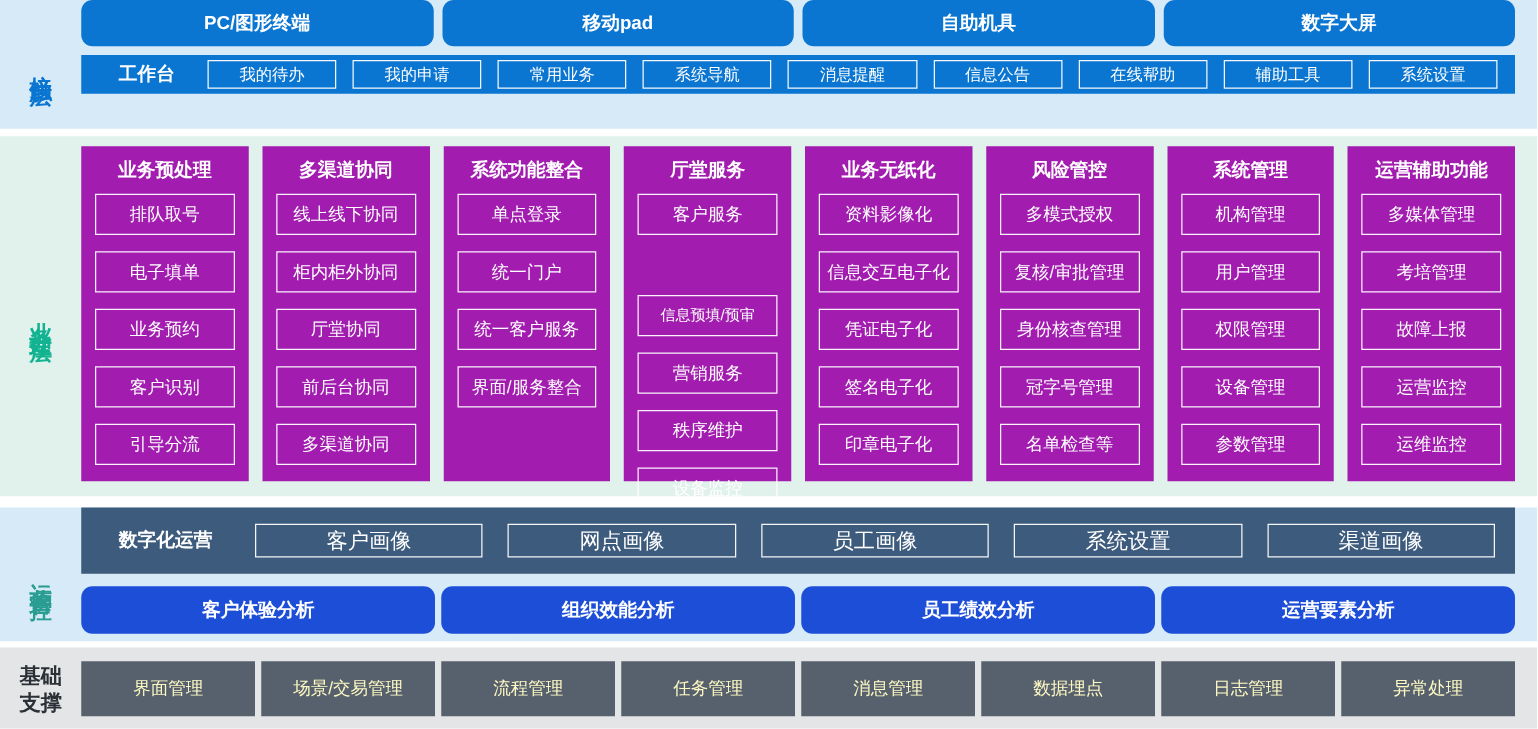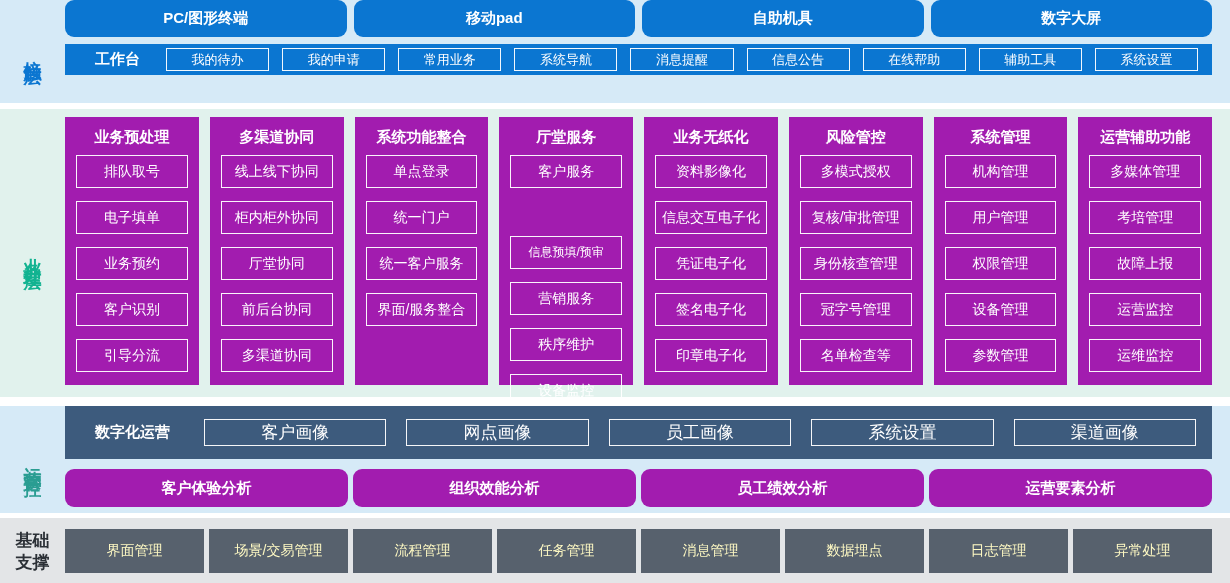--- a/index.html
+++ b/index.html
@@ -60,21 +60,21 @@
   .digital-bar { margin-top:9px; height:53px; background:#3d5b7d; display:flex; align-items:center; padding-right:16px; }
   .digital-label { color:#fff; font-weight:bold; font-size:15px; padding:0 34px 0 30px; white-space:nowrap; }
   .digital-item {
     flex:1; height:27px; border:1px solid rgba(255,255,255,.95);
     color:#fff; font-size:17px; display:flex; align-items:center; justify-content:center;
     margin-right:20px; white-space:nowrap;
   }
   .digital-item:last-child { margin-right:0; }
   .analysis-row { display:flex; gap:5px; margin-top:10px; }
   .analysis-box {
-    flex:1; height:38px; background:#a21caf; border-radius:9px;
+    flex:1; height:38px; background:#1d4ed8; border-radius:9px;
     color:#fff; font-weight:bold; font-size:15px;
     display:flex; align-items:center; justify-content:center;
   }
 
   
   .foundation-row { display:flex; gap:5px; padding-top:11px; }
   .f-box {
     flex:1; height:44px; background:#57616d; color:#fef9c3; font-size:14px;
     display:flex; align-items:center; justify-content:center; white-space:nowrap;
   }

